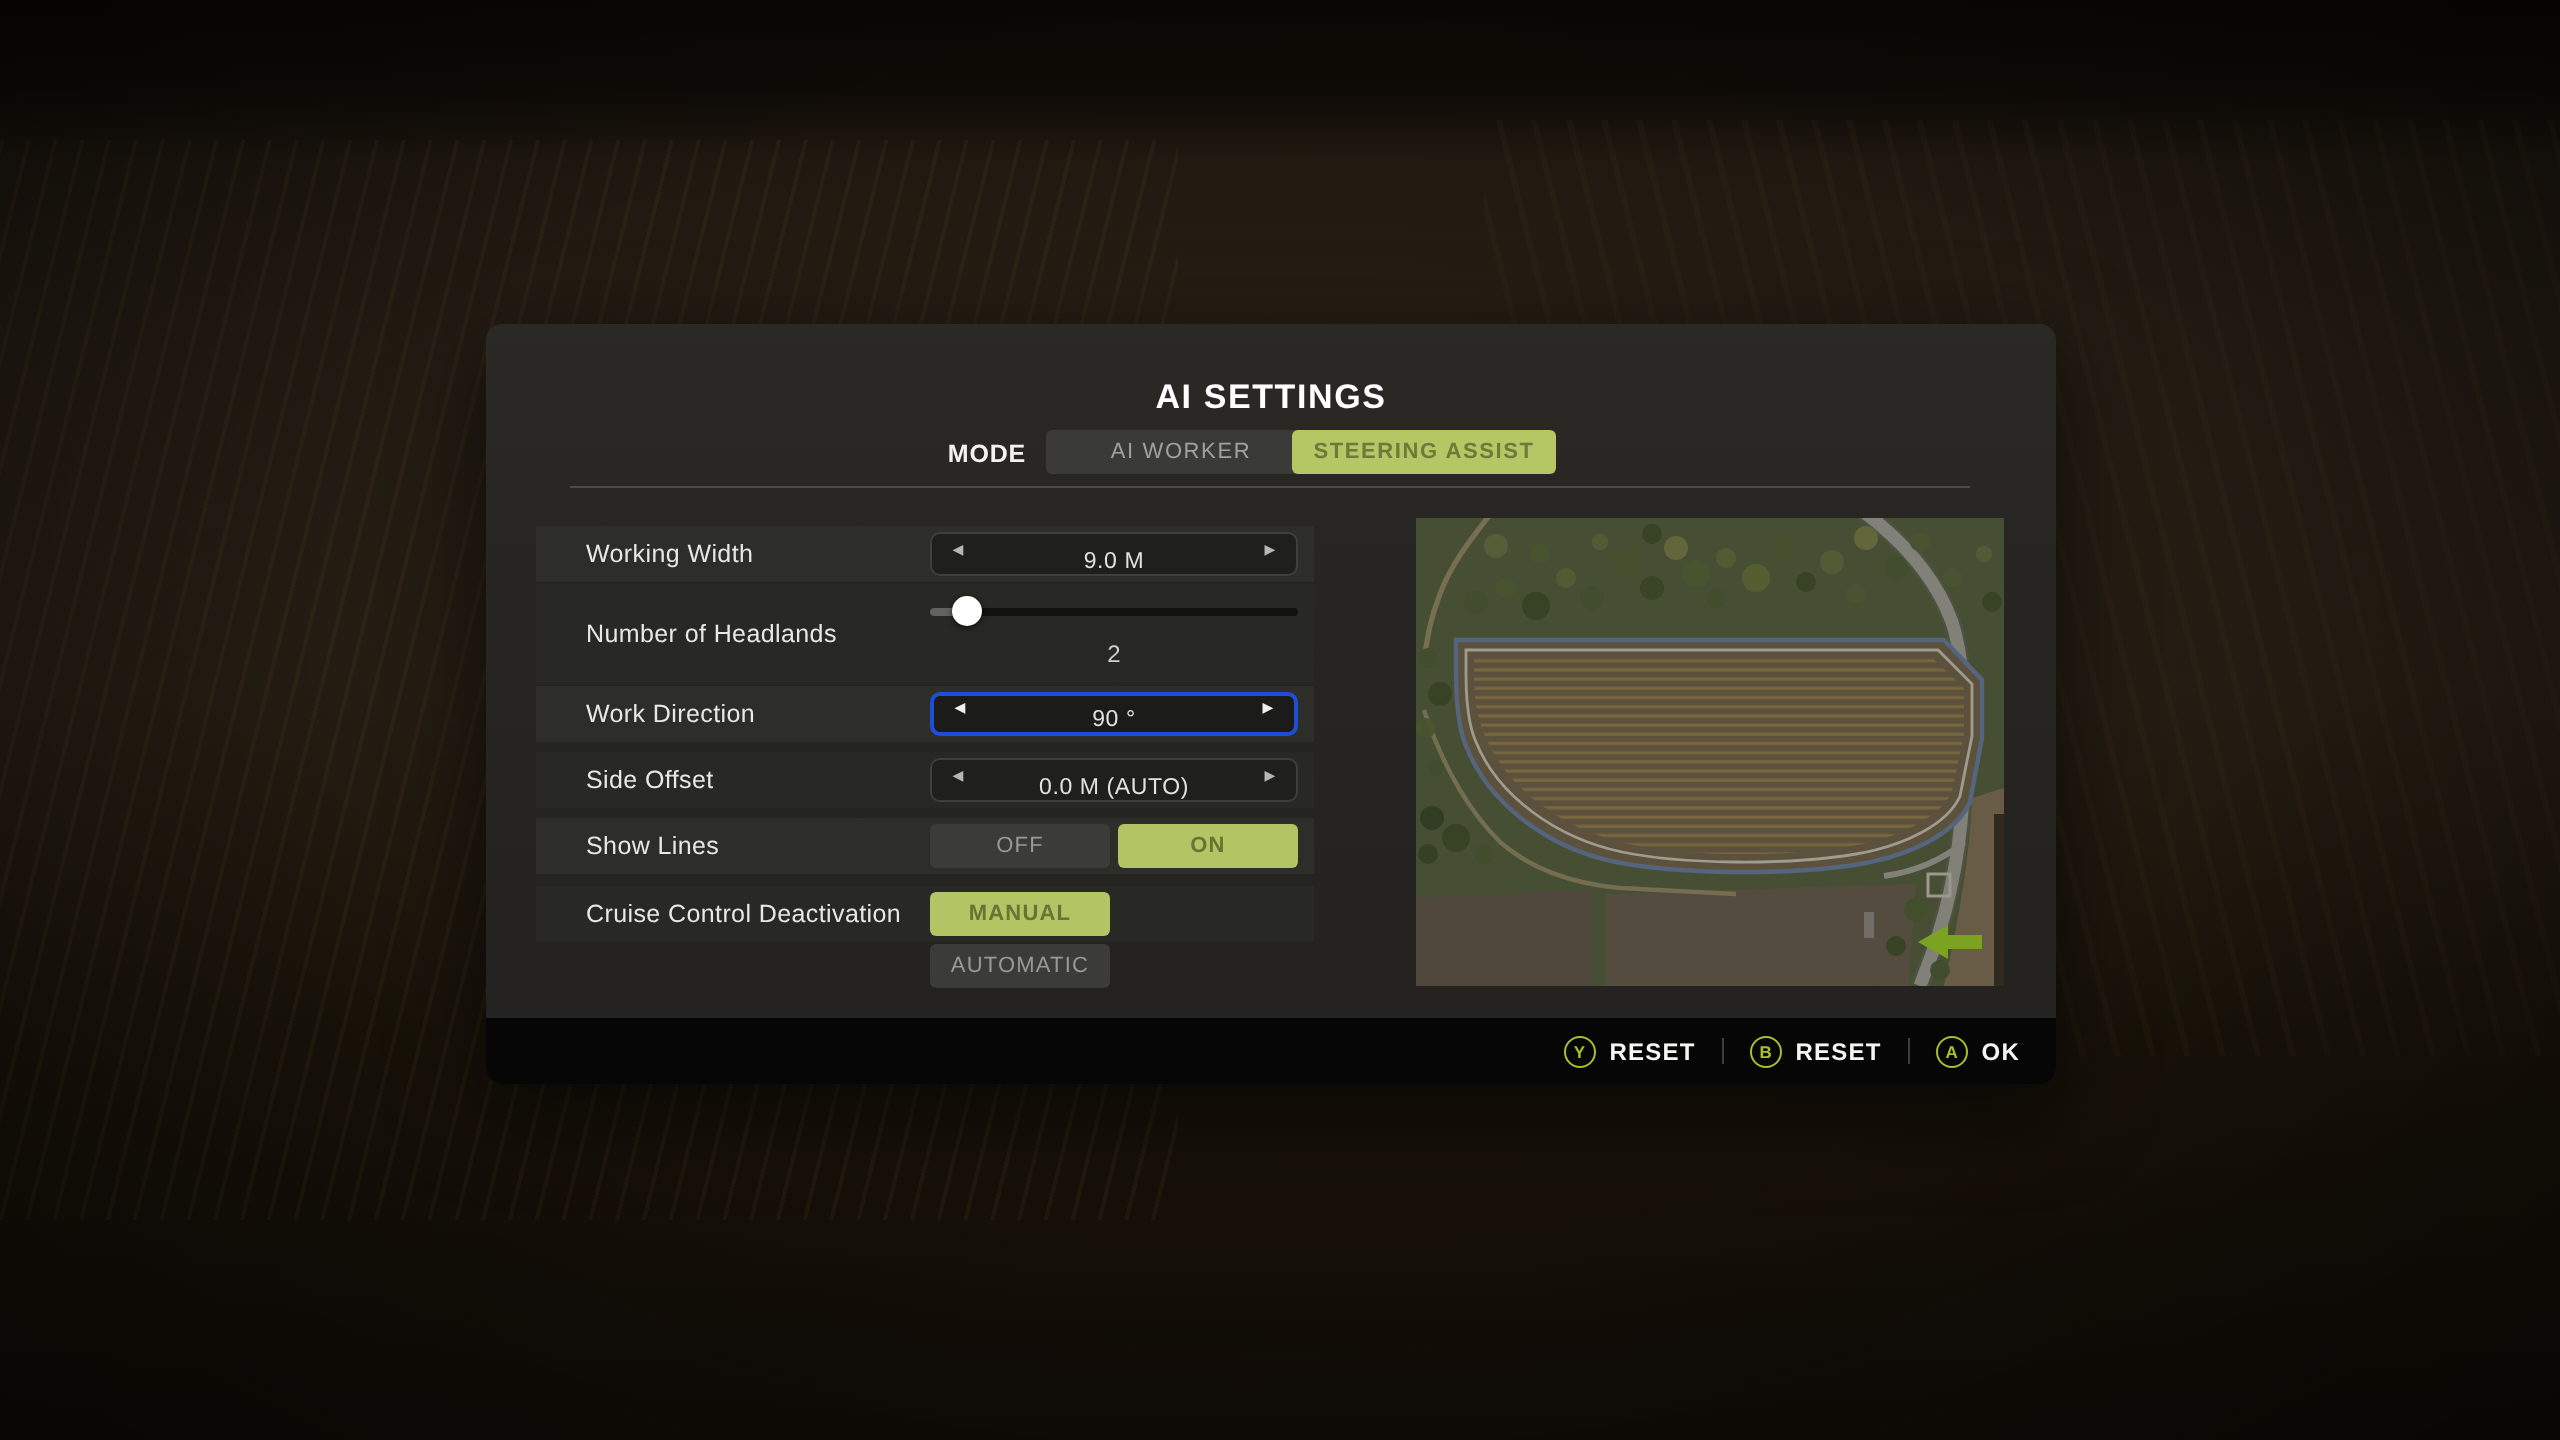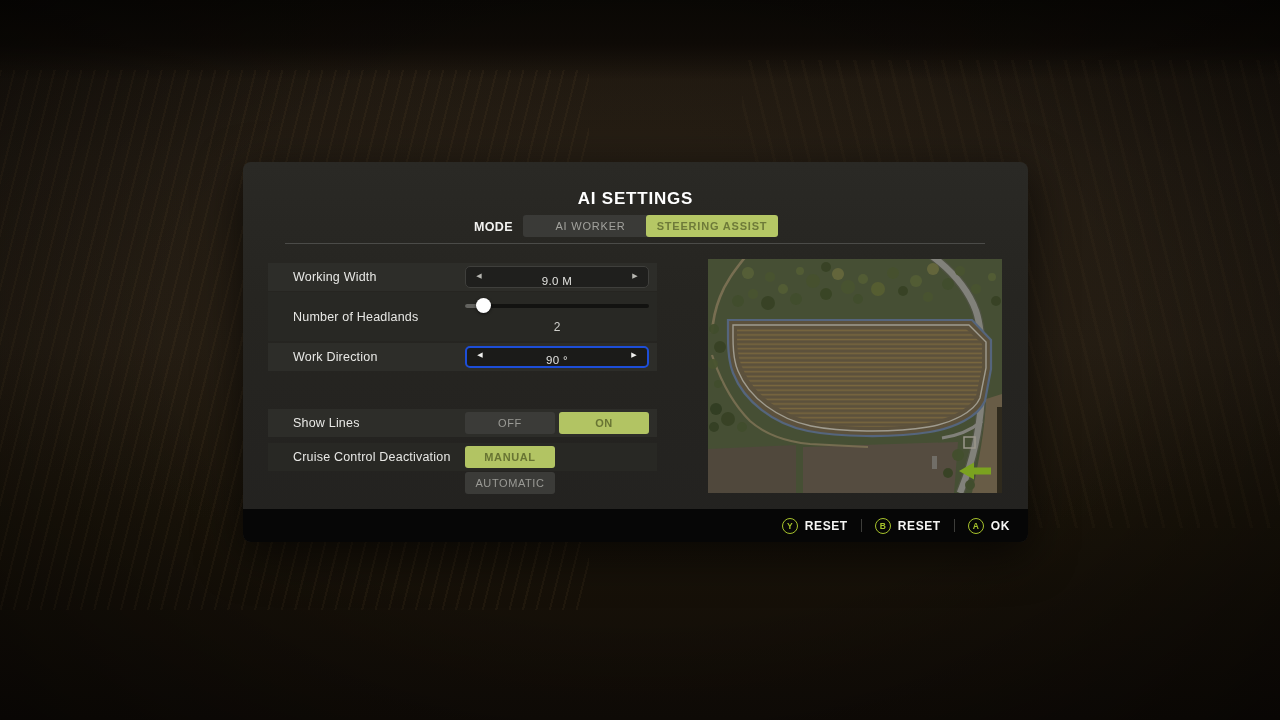--- a/index.html
+++ b/index.html
@@ -121,20 +121,28 @@
 
   <div class="row row-odd r3">
     <span class="row-label">Work Direction</span>
     <div class="control stepper stepper-focused" style="position:absolute;">
       <span class="arr">◀</span>
       <span class="stepper-value">90 °</span>
       <span class="arr">▶</span>
     </div>
   </div>
 
+  <div class="row row-even r4">
+    <span class="row-label">Side Offset</span>
+    <div class="control stepper" style="position:absolute;">
+      <span class="arr">◀</span>
+      <span class="stepper-value">0.0 M (AUTO)</span>
+      <span class="arr">▶</span>
+    </div>
+  </div>
 
   <div class="row row-odd r5">
     <span class="row-label">Show Lines</span>
     <div class="control toggle" style="position:absolute;">
       <div class="toggle-btn toggle-off">OFF</div>
       <div class="toggle-btn toggle-on">ON</div>
     </div>
   </div>
 
   <div class="row row-even r6">

